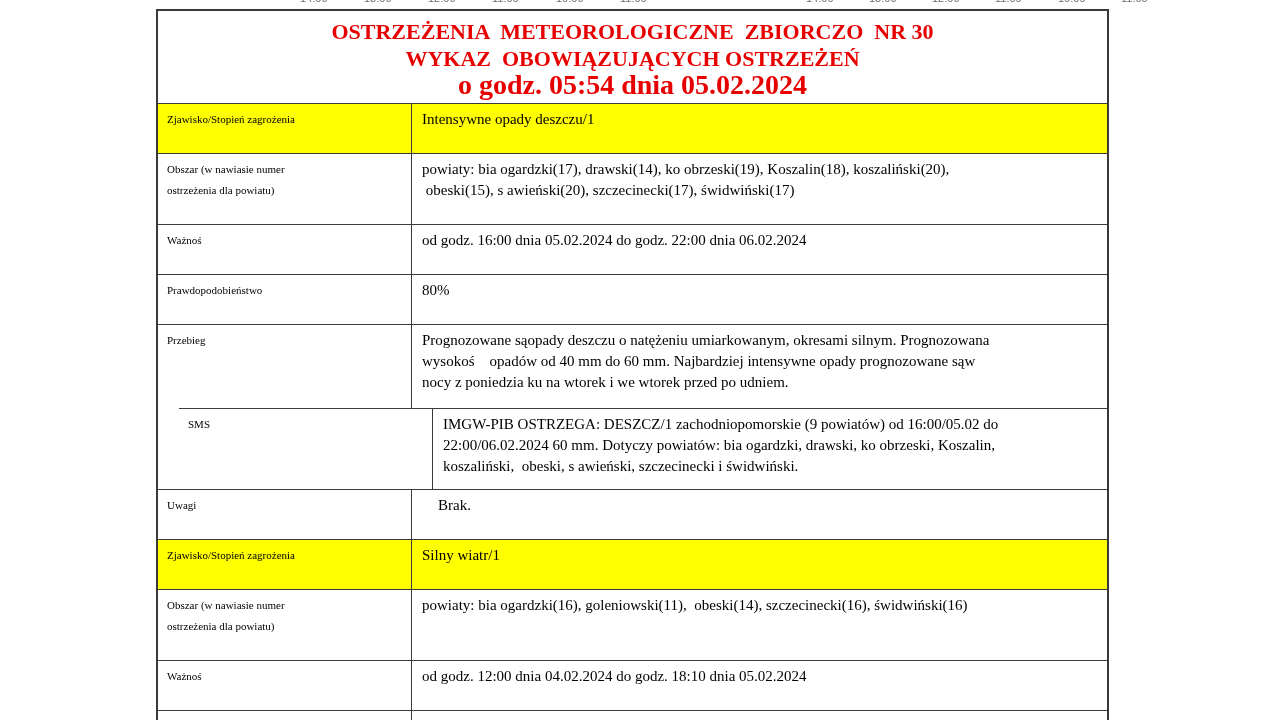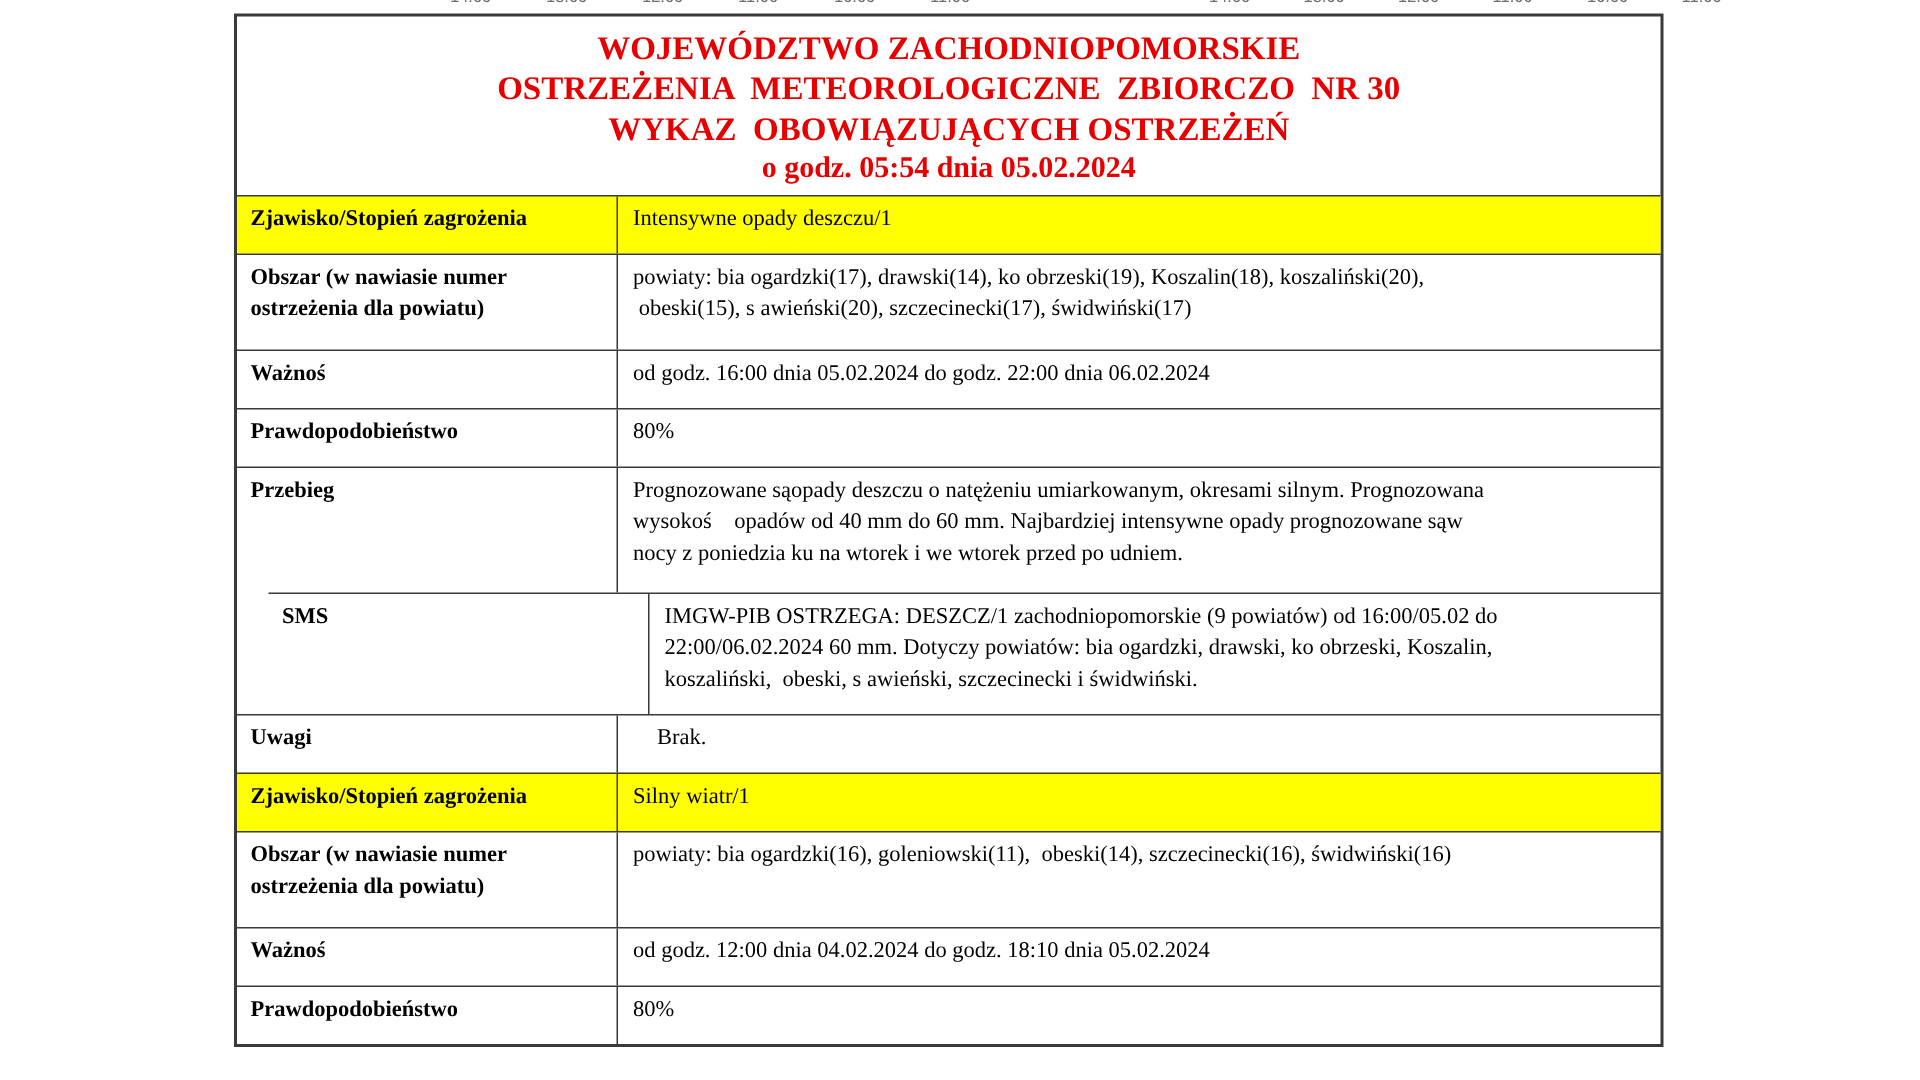--- a/index.html
+++ b/index.html
@@ -22,29 +22,29 @@
     position:absolute;left:156px;top:9px;width:949px;
     border:2px solid var(--border-c);
     background:#fff;
     box-sizing:content-box;
   }
   .title-block{
     padding:7px 0 5px 0;text-align:center;color:var(--title-c);
     font-weight:700;
   }
   .title-line{font-size:22px;line-height:27px;white-space:pre;}
-  .title-line.small{font-size:20px;line-height:26px;}
+  .title-line.small{font-size:28px;line-height:26px;}
 
   .trow{display:flex;border-top:1px solid var(--border-c);align-items:stretch;}
   .trow.highlight{background:var(--hl);}
   .cell-label{
     flex:0 0 254px;width:254px;box-sizing:border-box;
     border-right:1px solid var(--border-c);
-    font-weight:700;font-size:15px;line-height:21px;
-    padding:5px 8px 12px 9px;white-space:pre-wrap;
+    font-weight:400;font-size:11px;line-height:21px;
+    padding:5px 8px 23px 9px;white-space:pre-wrap;
   }
   .cell-value{
     flex:1;box-sizing:border-box;
     font-size:15px;line-height:21px;
     padding:5px 10px 5px 10px;white-space:pre-wrap;
   }
 </style>
 </head>
 <body>
 
@@ -58,21 +58,20 @@
     <span class="tick" style="left: 806px;">14:00</span>
     <span class="tick" style="left: 869px;">13:00</span>
     <span class="tick" style="left: 932px;">12:00</span>
     <span class="tick" style="left: 995px;">11:00</span>
     <span class="tick" style="left: 1058px;">10:00</span>
     <span class="tick" style="left: 1121px;">11:00</span>
   </div>
 
 <div class="warning-table">
   <div class="title-block">
-    <div class="title-line">WOJEWÓDZTWO ZACHODNIOPOMORSKIE</div>
     <div class="title-line">OSTRZEŻENIA  METEOROLOGICZNE  ZBIORCZO  NR 30</div>
     <div class="title-line">WYKAZ  OBOWIĄZUJĄCYCH OSTRZEŻEŃ</div>
     <div class="title-line small">o godz. 05:54 dnia 05.02.2024</div>
   </div>
   <div>
       <div class="trow highlight" style="min-height: 32px;">
         <div class="cell-label">Zjawisko/Stopień zagrożenia</div>
         <div class="cell-value">Intensywne opady deszczu/1</div>
       </div>
       <div class="trow" style="min-height: 63px;">

